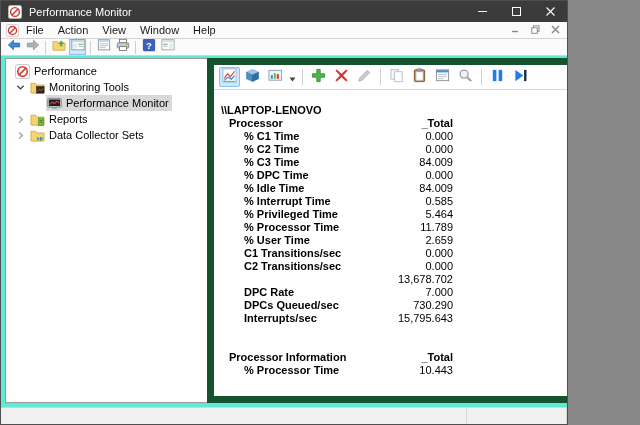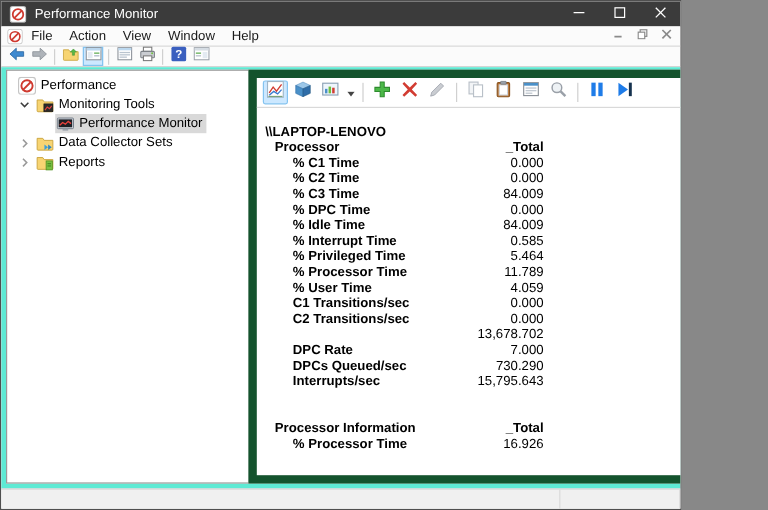--- a/index.html
+++ b/index.html
@@ -233,40 +233,40 @@
           </div>
           <div class="t-row">
             <span class="t-exp">
               <svg width="9" height="9" viewBox="0 0 10 10">
                 <polyline points="3.5,1.5 7,5 3.5,8.5" fill="none" stroke="#9a9a9a" stroke-width="1.4"></polyline>
               </svg>
             </span>
             <span class="t-sel">
               <span class="t-ico"><svg viewBox="0 0 16 16" width="15" height="15">
                   <path d="M1 3.5 h5 l1.3 1.8 H15 V13.2 a.8.8 0 0 1-.8.8 H1.8 A.8.8 0 0 1 1 13.2z" fill="#f7d472" stroke="#c8a33c" stroke-width="0.8"></path>
-                  <path d="M7.5 9 l3.2 2.4 -3.2 2.4z" fill="#3aa0dc"></path>
-                  <path d="M10.8 9 l3.2 2.4 -3.2 2.4z" fill="#2f86c0"></path>
-                </svg></span>
-              <span>Data Collector Sets</span>
+                  <rect x="9" y="6.5" width="5.5" height="8" fill="#7ac143" stroke="#4e8f1f" stroke-width="0.7"></rect>
+                  <line x1="10.2" y1="9" x2="13.3" y2="9" stroke="#2f6b12" stroke-width="0.7"></line>
+                  <line x1="10.2" y1="11" x2="13.3" y2="11" stroke="#2f6b12" stroke-width="0.7"></line>
+                </svg></span>
+              <span>Reports</span>
             </span>
           </div>
           <div class="t-row">
             <span class="t-exp">
               <svg width="9" height="9" viewBox="0 0 10 10">
                 <polyline points="3.5,1.5 7,5 3.5,8.5" fill="none" stroke="#9a9a9a" stroke-width="1.4"></polyline>
               </svg>
             </span>
             <span class="t-sel">
               <span class="t-ico"><svg viewBox="0 0 16 16" width="15" height="15">
                   <path d="M1 3.5 h5 l1.3 1.8 H15 V13.2 a.8.8 0 0 1-.8.8 H1.8 A.8.8 0 0 1 1 13.2z" fill="#f7d472" stroke="#c8a33c" stroke-width="0.8"></path>
-                  <rect x="9" y="6.5" width="5.5" height="8" fill="#7ac143" stroke="#4e8f1f" stroke-width="0.7"></rect>
-                  <line x1="10.2" y1="9" x2="13.3" y2="9" stroke="#2f6b12" stroke-width="0.7"></line>
-                  <line x1="10.2" y1="11" x2="13.3" y2="11" stroke="#2f6b12" stroke-width="0.7"></line>
-                </svg></span>
-              <span>Reports</span>
+                  <path d="M7.5 9 l3.2 2.4 -3.2 2.4z" fill="#3aa0dc"></path>
+                  <path d="M10.8 9 l3.2 2.4 -3.2 2.4z" fill="#2f86c0"></path>
+                </svg></span>
+              <span>Data Collector Sets</span>
             </span>
           </div>
         </div>
     </div>
 
     <div class="report-pane">
       <div class="rp-toolbar">
         <div class="rp-btn toggled">
           <span><svg viewBox="0 0 16 16">
                 <rect x="1" y="1" width="14" height="14" fill="#fff" stroke="#9fb6c8"></rect>
@@ -358,30 +358,30 @@
           <div class="r-row r-machine"><span>\\LAPTOP-LENOVO</span></div>
           <div class="r-row r-section"><span>Processor</span><span class="r-val bold">_Total</span></div>
           <div class="r-row r-counter"><span>% C1 Time</span><span class="r-val">0.000</span></div>
           <div class="r-row r-counter"><span>% C2 Time</span><span class="r-val">0.000</span></div>
           <div class="r-row r-counter"><span>% C3 Time</span><span class="r-val">84.009</span></div>
           <div class="r-row r-counter"><span>% DPC Time</span><span class="r-val">0.000</span></div>
           <div class="r-row r-counter"><span>% Idle Time</span><span class="r-val">84.009</span></div>
           <div class="r-row r-counter"><span>% Interrupt Time</span><span class="r-val">0.585</span></div>
           <div class="r-row r-counter"><span>% Privileged Time</span><span class="r-val">5.464</span></div>
           <div class="r-row r-counter"><span>% Processor Time</span><span class="r-val">11.789</span></div>
-          <div class="r-row r-counter"><span>% User Time</span><span class="r-val">4.059</span></div>
+          <div class="r-row r-counter"><span>% User Time</span><span class="r-val">2.659</span></div>
           <div class="r-row r-counter"><span>C1 Transitions/sec</span><span class="r-val">0.000</span></div>
           <div class="r-row r-counter"><span>C2 Transitions/sec</span><span class="r-val">0.000</span></div>
           <div class="r-row r-counter"><span class="r-val">13,678.702</span></div>
           <div class="r-row r-counter"><span>DPC Rate</span><span class="r-val">7.000</span></div>
           <div class="r-row r-counter"><span>DPCs Queued/sec</span><span class="r-val">730.290</span></div>
           <div class="r-row r-counter"><span>Interrupts/sec</span><span class="r-val">15,795.643</span></div>
           <div class="r-gap"></div>
           <div class="r-row r-section"><span>Processor Information</span><span class="r-val bold">_Total</span></div>
-          <div class="r-row r-counter"><span>% Processor Time</span><span class="r-val">16.926</span></div>
+          <div class="r-row r-counter"><span>% Processor Time</span><span class="r-val">10.443</span></div>
         </div>
     </div>
   </div>
 
   <div class="statusbar">
     <div class="sb-seg1"></div>
     <div class="sb-seg2"></div>
     <div class="sb-seg3"></div>
   </div>
 </div>

